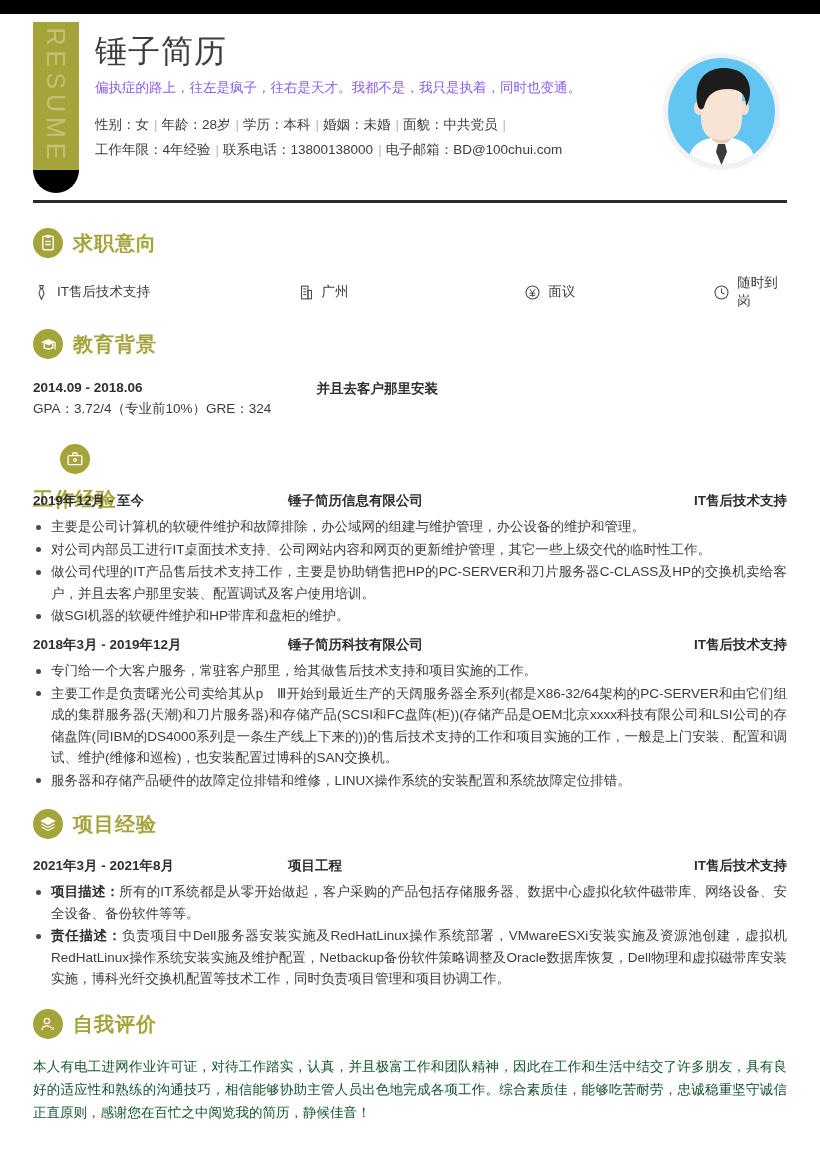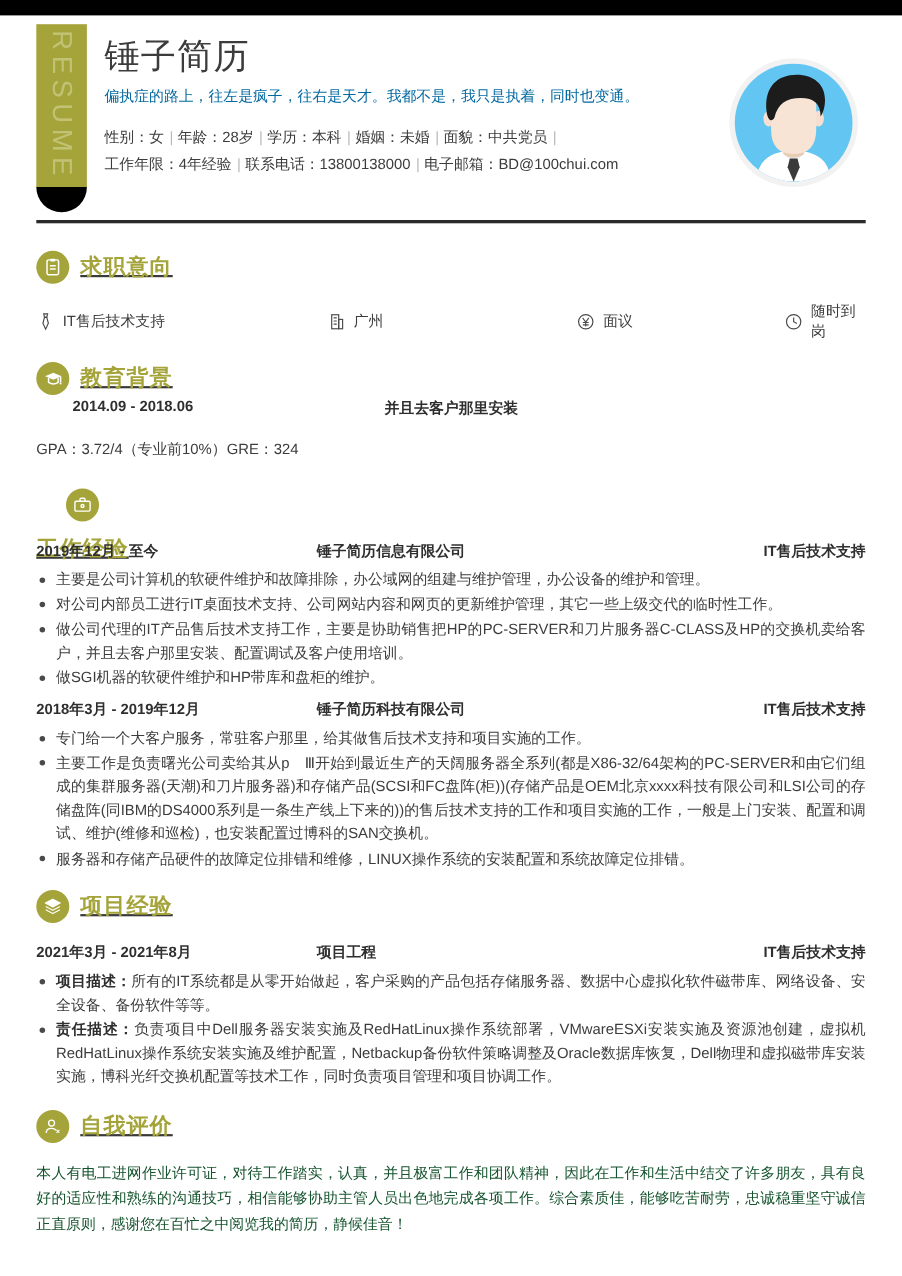--- a/index.html
+++ b/index.html
@@ -78,21 +78,21 @@
   .name {
     font-size: 32px;
     font-weight: 400;
     color: #3c3c3c;
     line-height: 42px;
     margin: 0 0 6px 0;
     letter-spacing: 1px;
   }
   .motto {
     font-size: 13.5px;
-    color: #0369a1;
+    color: #8b5cf6;
     line-height: 20px;
     margin: 0 0 14px 0;
   }
   .facts {
     font-size: 13.5px;
     color: #3c3c3c;
     line-height: 25px;
   }
   .facts .sep {
     color: #b9b9b9;
@@ -129,21 +129,20 @@
     height: 3px;
     background: #2b2b2b;
   }
 
   
   .section-head {
     position: absolute;
     display: flex;
     align-items: center;
     gap: 10px;
-    text-decoration: underline;
   }
   .sec-icon {
     width: 30px;
     height: 30px;
     border-radius: 50%;
     background: #a5a43b;
     display: flex;
     align-items: center;
     justify-content: center;
     flex: 0 0 auto;
@@ -349,21 +348,21 @@
       <svg width="19" height="19" viewBox="0 0 24 24" fill="none" stroke="#ffffff" stroke-width="1.7">
         <path d="M2.5 9 L12 5 L21.5 9 L12 13 Z" fill="#ffffff" stroke="none"></path>
         <path d="M6.5 11 v5 q5.5 3.4 11 0 v-5"></path>
         <line x1="20.3" y1="9.6" x2="20.3" y2="16"></line>
         <circle cx="20.3" cy="17.2" r="1.1" fill="#ffffff" stroke="none"></circle>
       </svg>
     </span>
     <span class="sec-title">教育背景</span>
   </div>
 
-  <div class="entry-row" style="top:362px;margin-left:33px;">
+  <div class="entry-row" style="top:380px;">
     <span class="er-date">2014.09 - 2018.06</span>
     <span class="er-role">并且去客户那里安装</span>
   </div>
   <div class="sub-line" style="top:400px;">GPA：3.72/4（专业前10%）GRE：324</div>
 
   <div class="section-head" style="left:33px; top:444px;flex-direction:column;">
     <span class="sec-icon">
       <svg width="18" height="18" viewBox="0 0 24 24" fill="none" stroke="#ffffff" stroke-width="1.7">
         <rect x="2.8" y="7.5" width="18.4" height="12" rx="1.6"></rect>
         <path d="M9 7.5 V5.2 q0-1.2 1.2-1.2 h3.6 q1.2 0 1.2 1.2 V7.5"></path>

